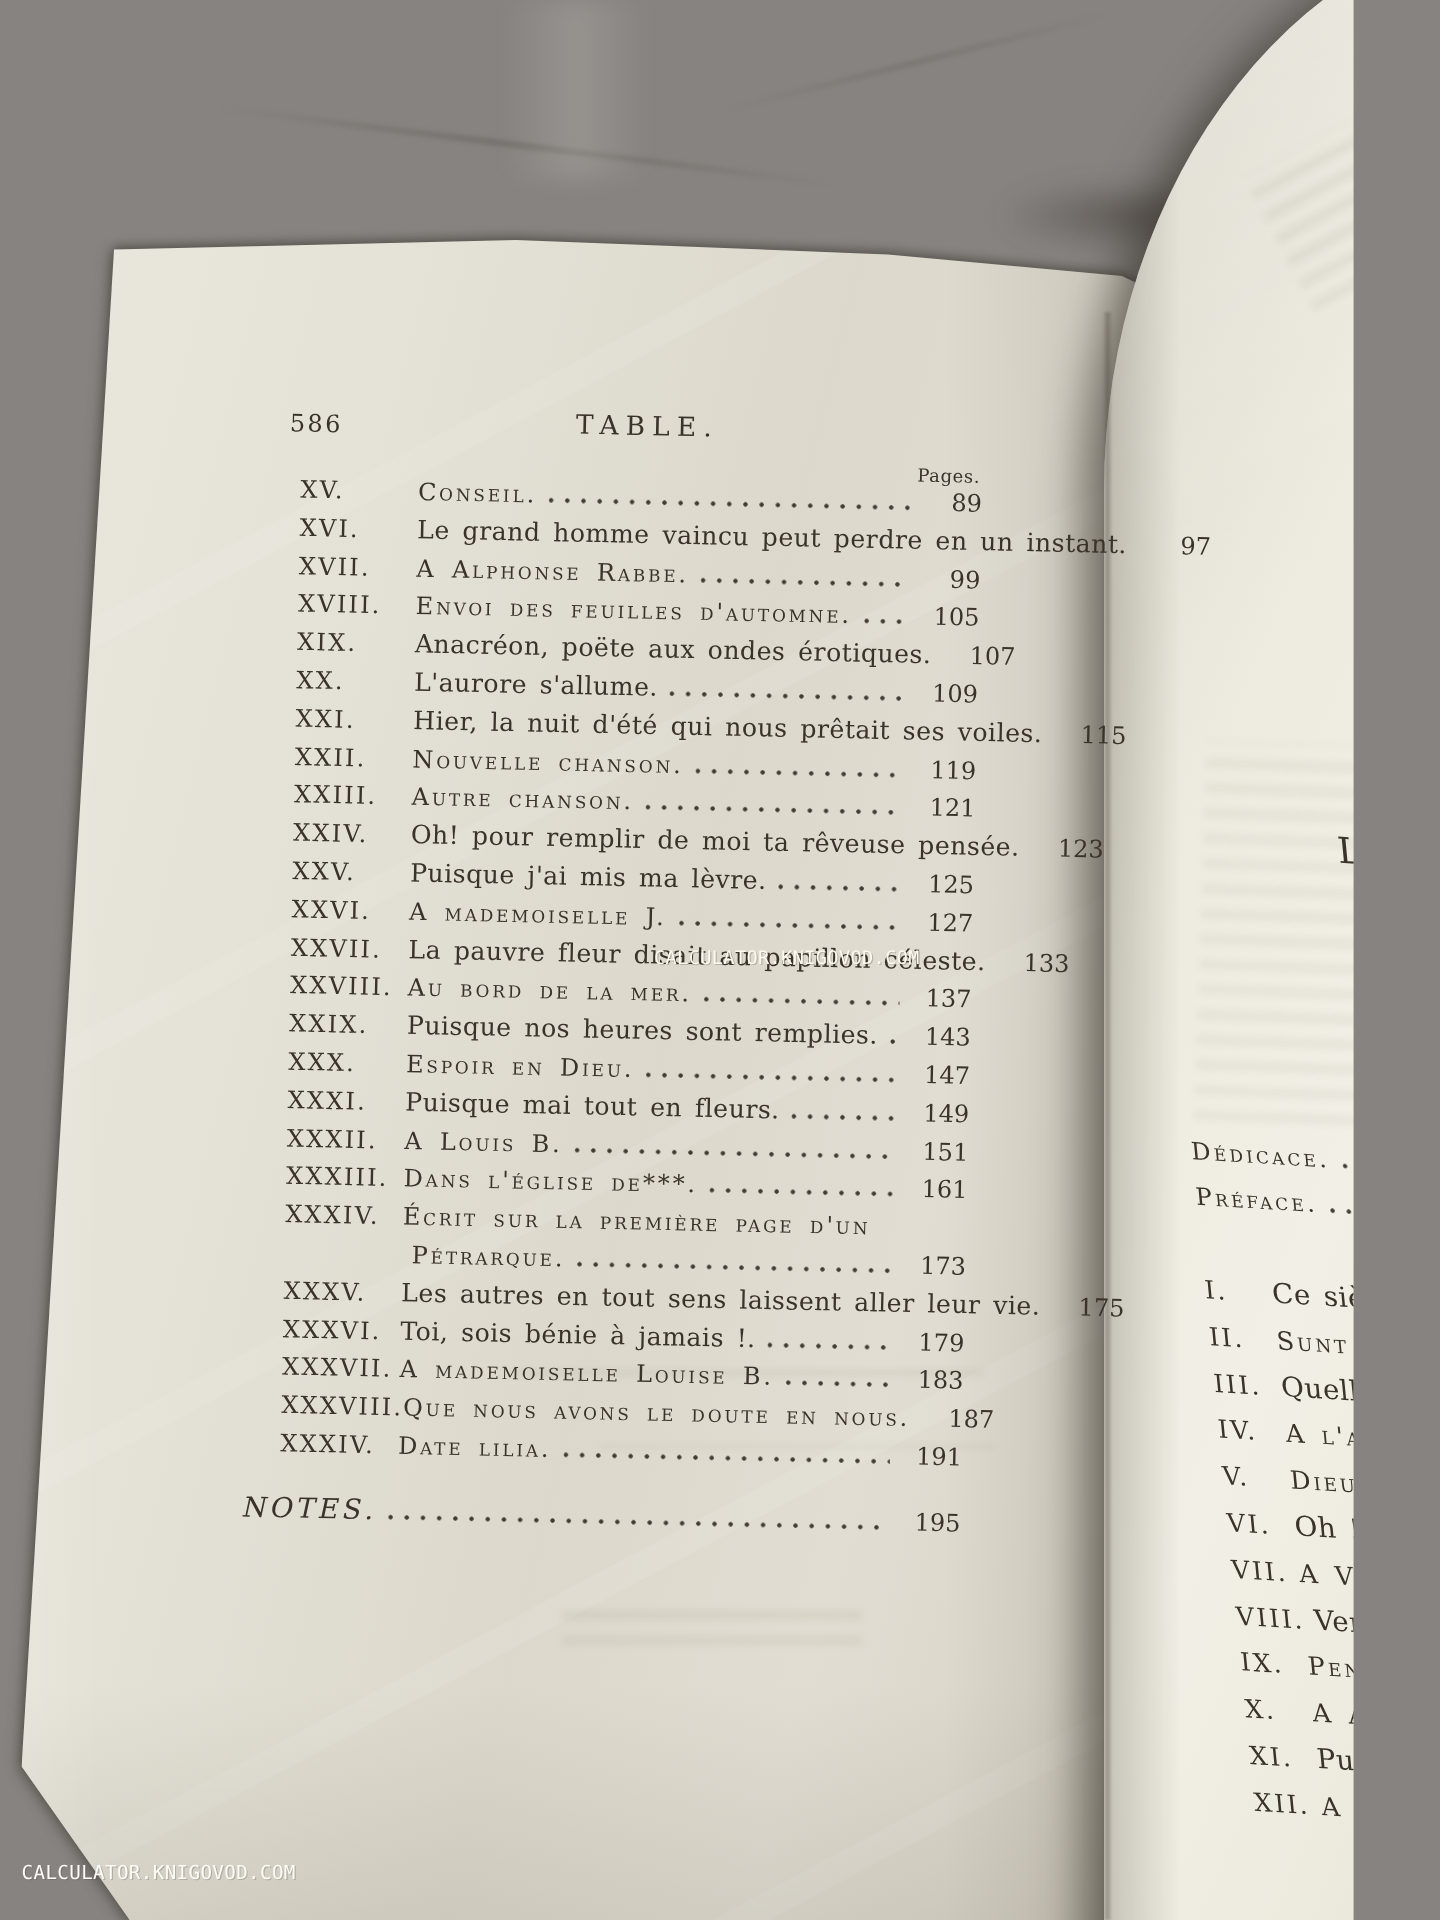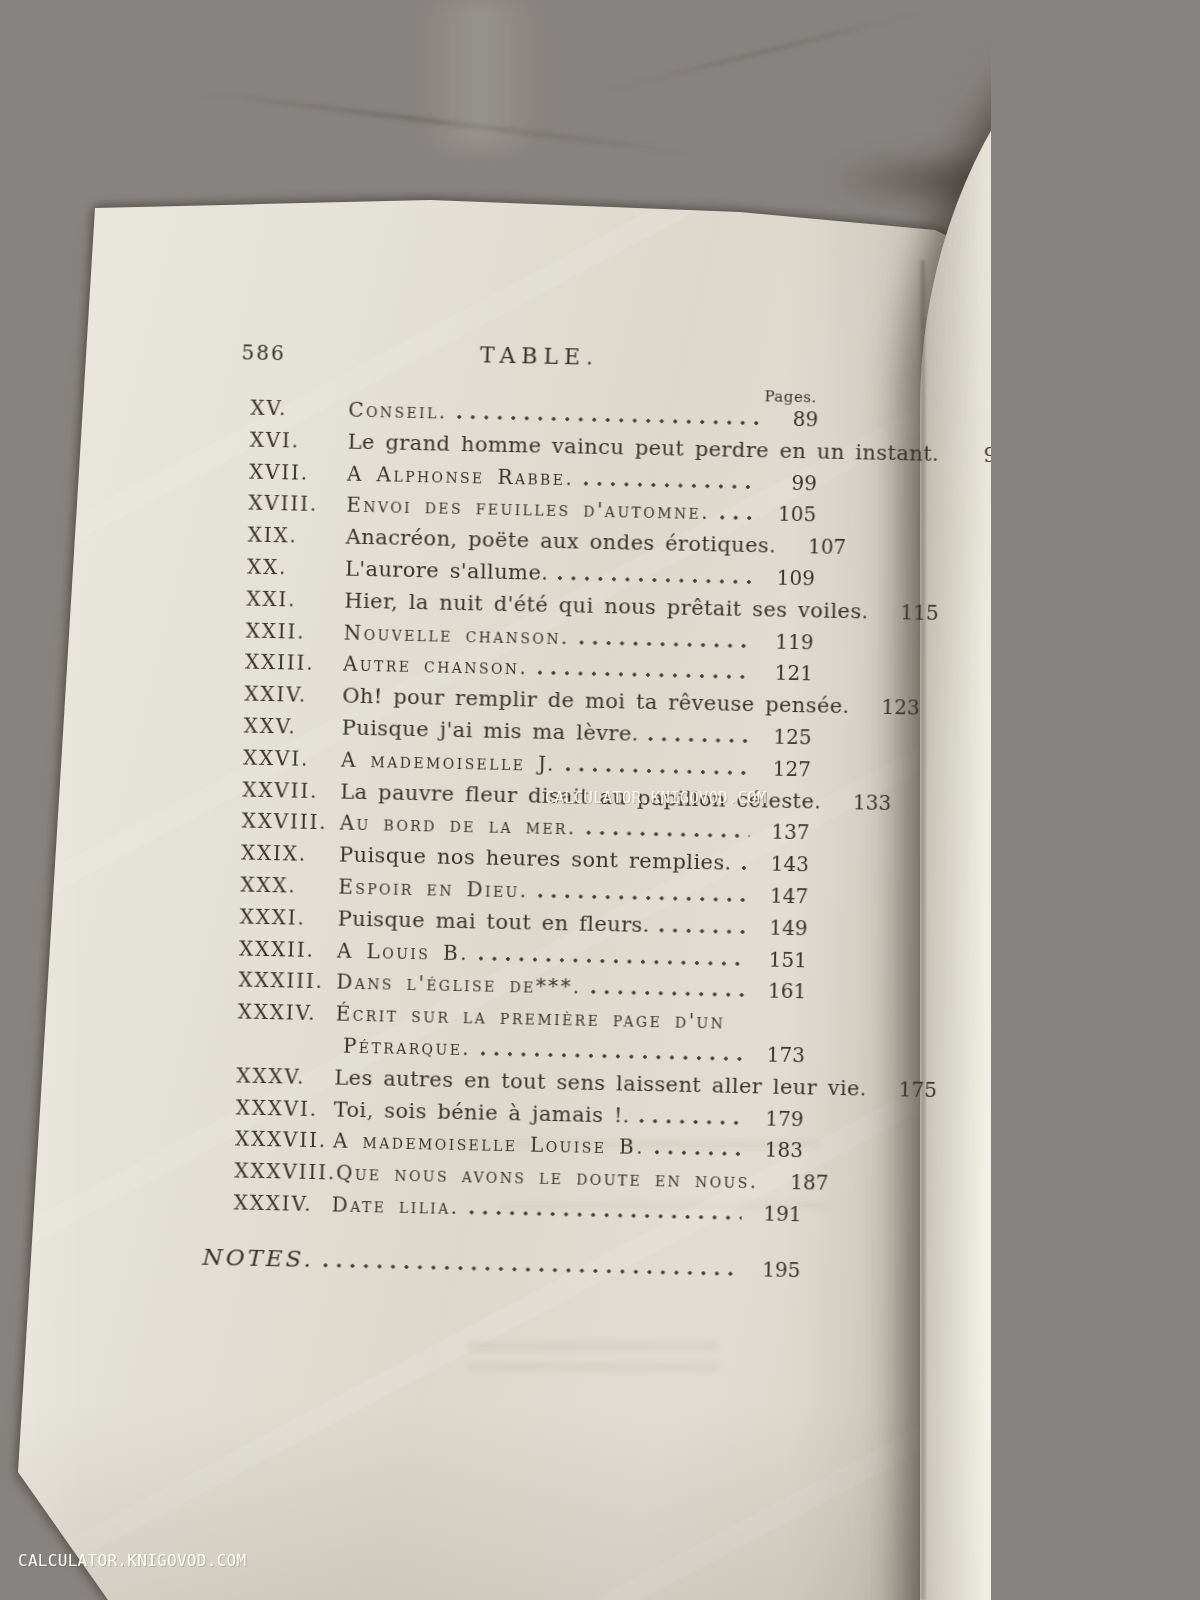--- a/index.html
+++ b/index.html
@@ -1,18 +1,18 @@
 <!DOCTYPE html>
 <html><head>
 <meta charset="utf-8">
 <style>
   html,body{margin:0;padding:0;}
   body{width:1200px;height:1600px;overflow:hidden;position:relative;
        background:#878380;font-family:"DejaVu Serif","Liberation Serif",serif;}
-  .stage{position:absolute;inset:0;width:991px;height:1600px;overflow:hidden;}
+  .stage{position:absolute;inset:0;width:1128px;height:1600px;overflow:hidden;}
 
   
   .surface{position:absolute;inset:0;
     background:
       radial-gradient(520px 260px at 22% 5%, rgba(168,163,156,.55), transparent 70%),
       radial-gradient(430px 250px at 58% 9%, rgba(92,86,79,.55), transparent 72%),
       radial-gradient(330px 430px at 83% 14%, rgba(64,58,52,.6), transparent 75%),
       radial-gradient(540px 320px at 2% 97%, rgba(128,123,116,.55), transparent 70%),
       linear-gradient(180deg,#908b86 0%,#868funct 40%,#7e7974 100%),
       linear-gradient(180deg,#8f8a85,#807b76);}

